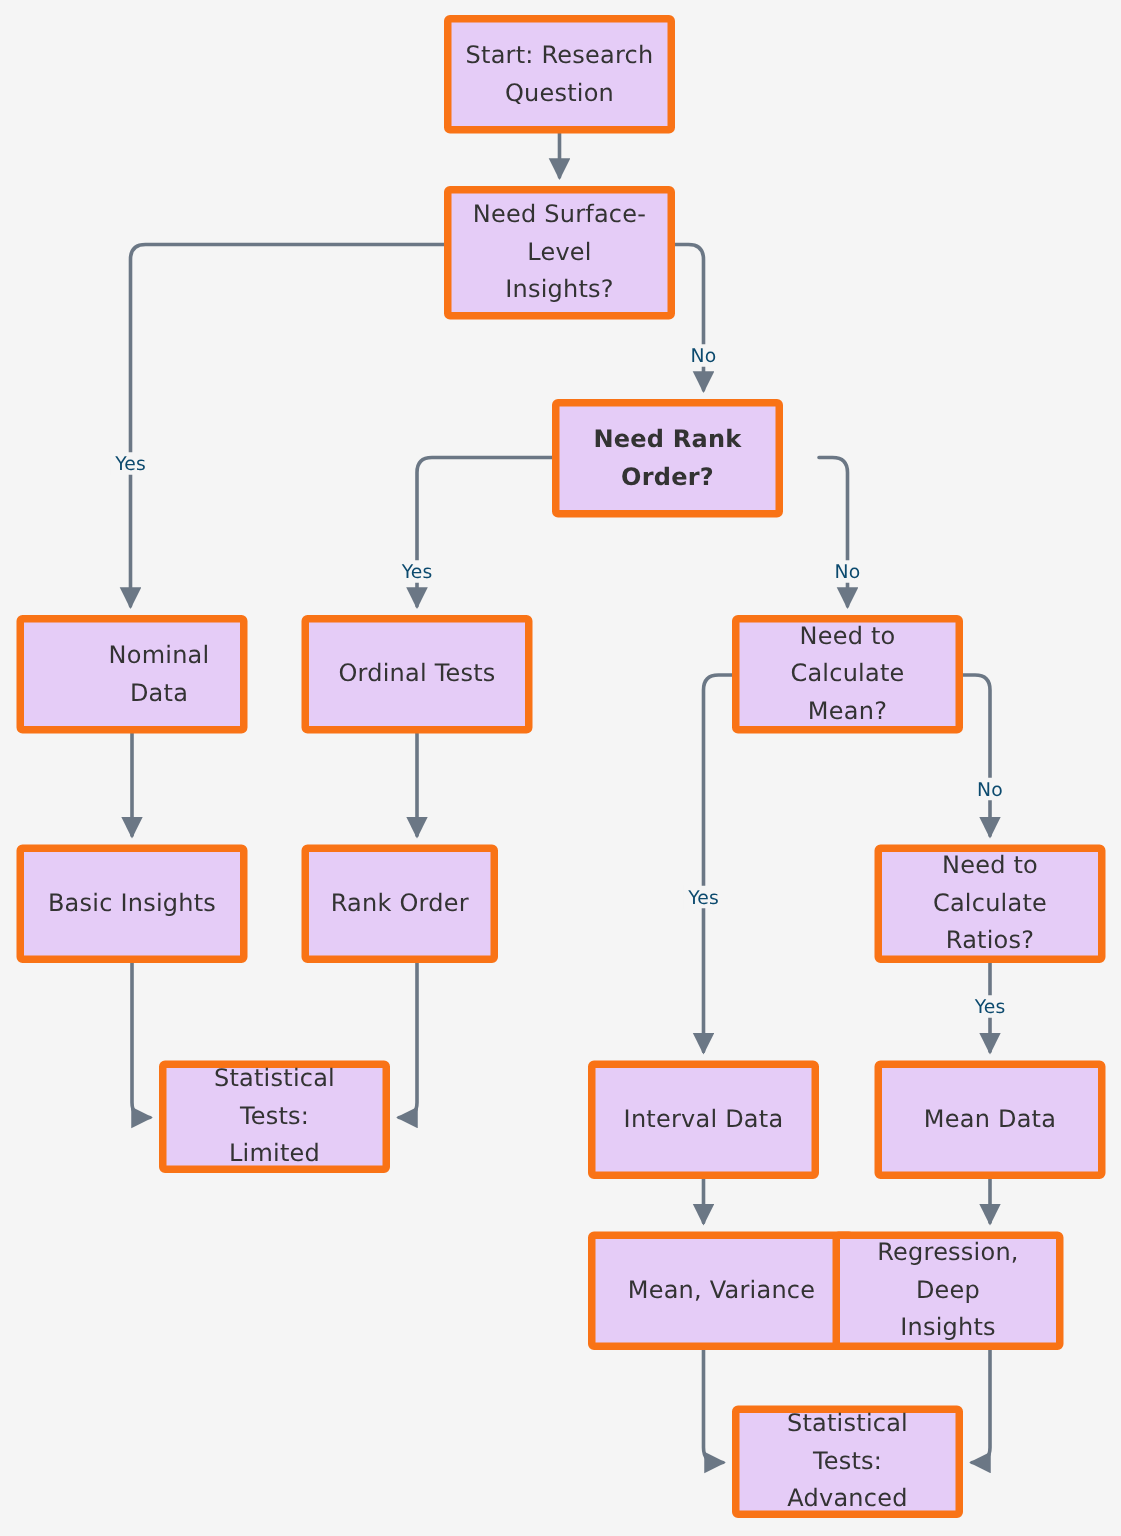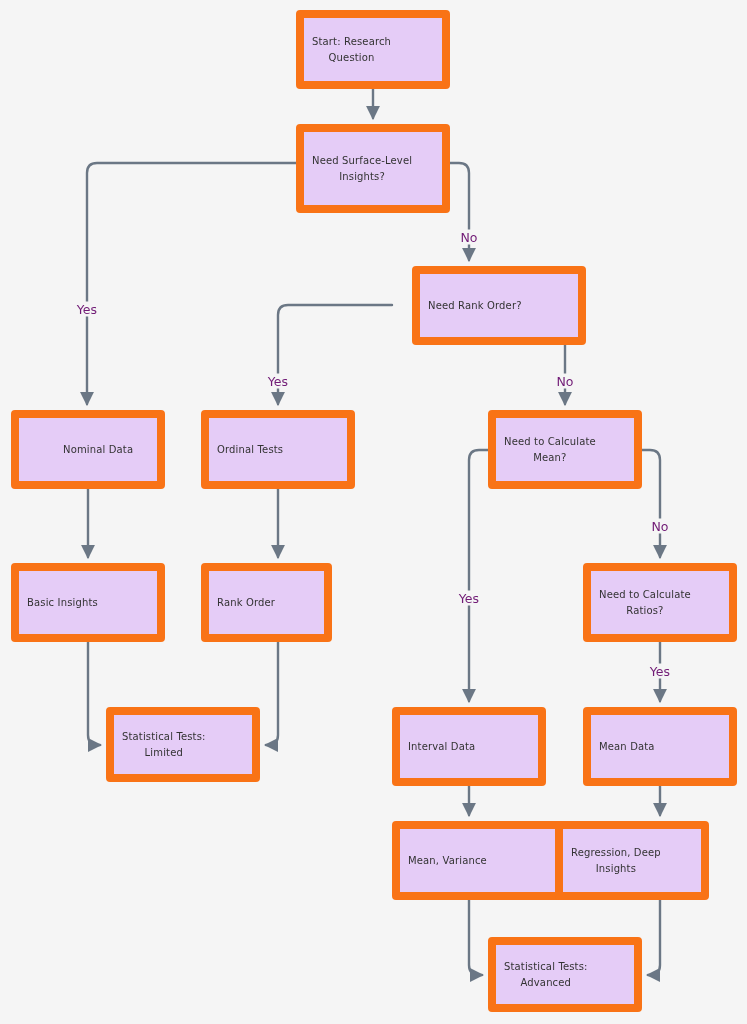--- a/index.html
+++ b/index.html
@@ -20,40 +20,40 @@
     left: 0;
     top: 0;
     width: 747px;
     height: 1024px;
     pointer-events: none;
   }
   .node {
     position: absolute;
     box-sizing: border-box;
     background: #e5ccf7;
-    border: 8px solid #f97316;
+    border: 5px solid #f97316;
     border-radius: 4px;
     display: flex;
     align-items: center;
-    justify-content: flex-start;
+    justify-content: center;
     text-align: center;
     color: #333333;
-    font-size: 10px;
+    font-size: 16px;
     line-height: 1.55;
     letter-spacing: 0.15px;
     font-family: "DejaVu Sans", sans-serif;
   }
   .node-label {
     display: block;
     padding: 0 8px;
     white-space: pre-line;
   }
   .edge-label {
     position: absolute;
-    color: #701a75;
+    color: #0c4a6e;
     font-size: 12.5px;
     font-family: "DejaVu Sans", sans-serif;
     white-space: nowrap;
     transform: translate(-50%, -50%);
     background: #f5f5f5;
     padding: 0 3px;
     letter-spacing: 0.1px;
   }
 </style>
 </head>
@@ -87,21 +87,21 @@
   </svg>
   <div id="node-layer">
       <div class="node" style="left: 296px; top: 10px; width: 154px; height: 79px;">
         <span class="node-label">Start: Research
 Question</span>
       </div>
       <div class="node" style="left: 296px; top: 124px; width: 154px; height: 89px;">
         <span class="node-label">Need Surface-Level
 Insights?</span>
       </div>
-      <div class="node" style="left: 412px; top: 266px; width: 174px; height: 79px;">
+      <div class="node" style="left: 368px; top: 266px; width: 154px; height: 79px; font-weight: bold;">
         <span class="node-label">Need Rank Order?</span>
       </div>
       <div class="node" style="left: 11px; top: 410px; width: 154px; height: 79px; padding-left: 36px;">
         <span class="node-label">Nominal Data</span>
       </div>
       <div class="node" style="left: 201px; top: 410px; width: 154px; height: 79px;">
         <span class="node-label">Ordinal Tests</span>
       </div>
       <div class="node" style="left: 488px; top: 410px; width: 154px; height: 79px;">
         <span class="node-label">Need to Calculate

